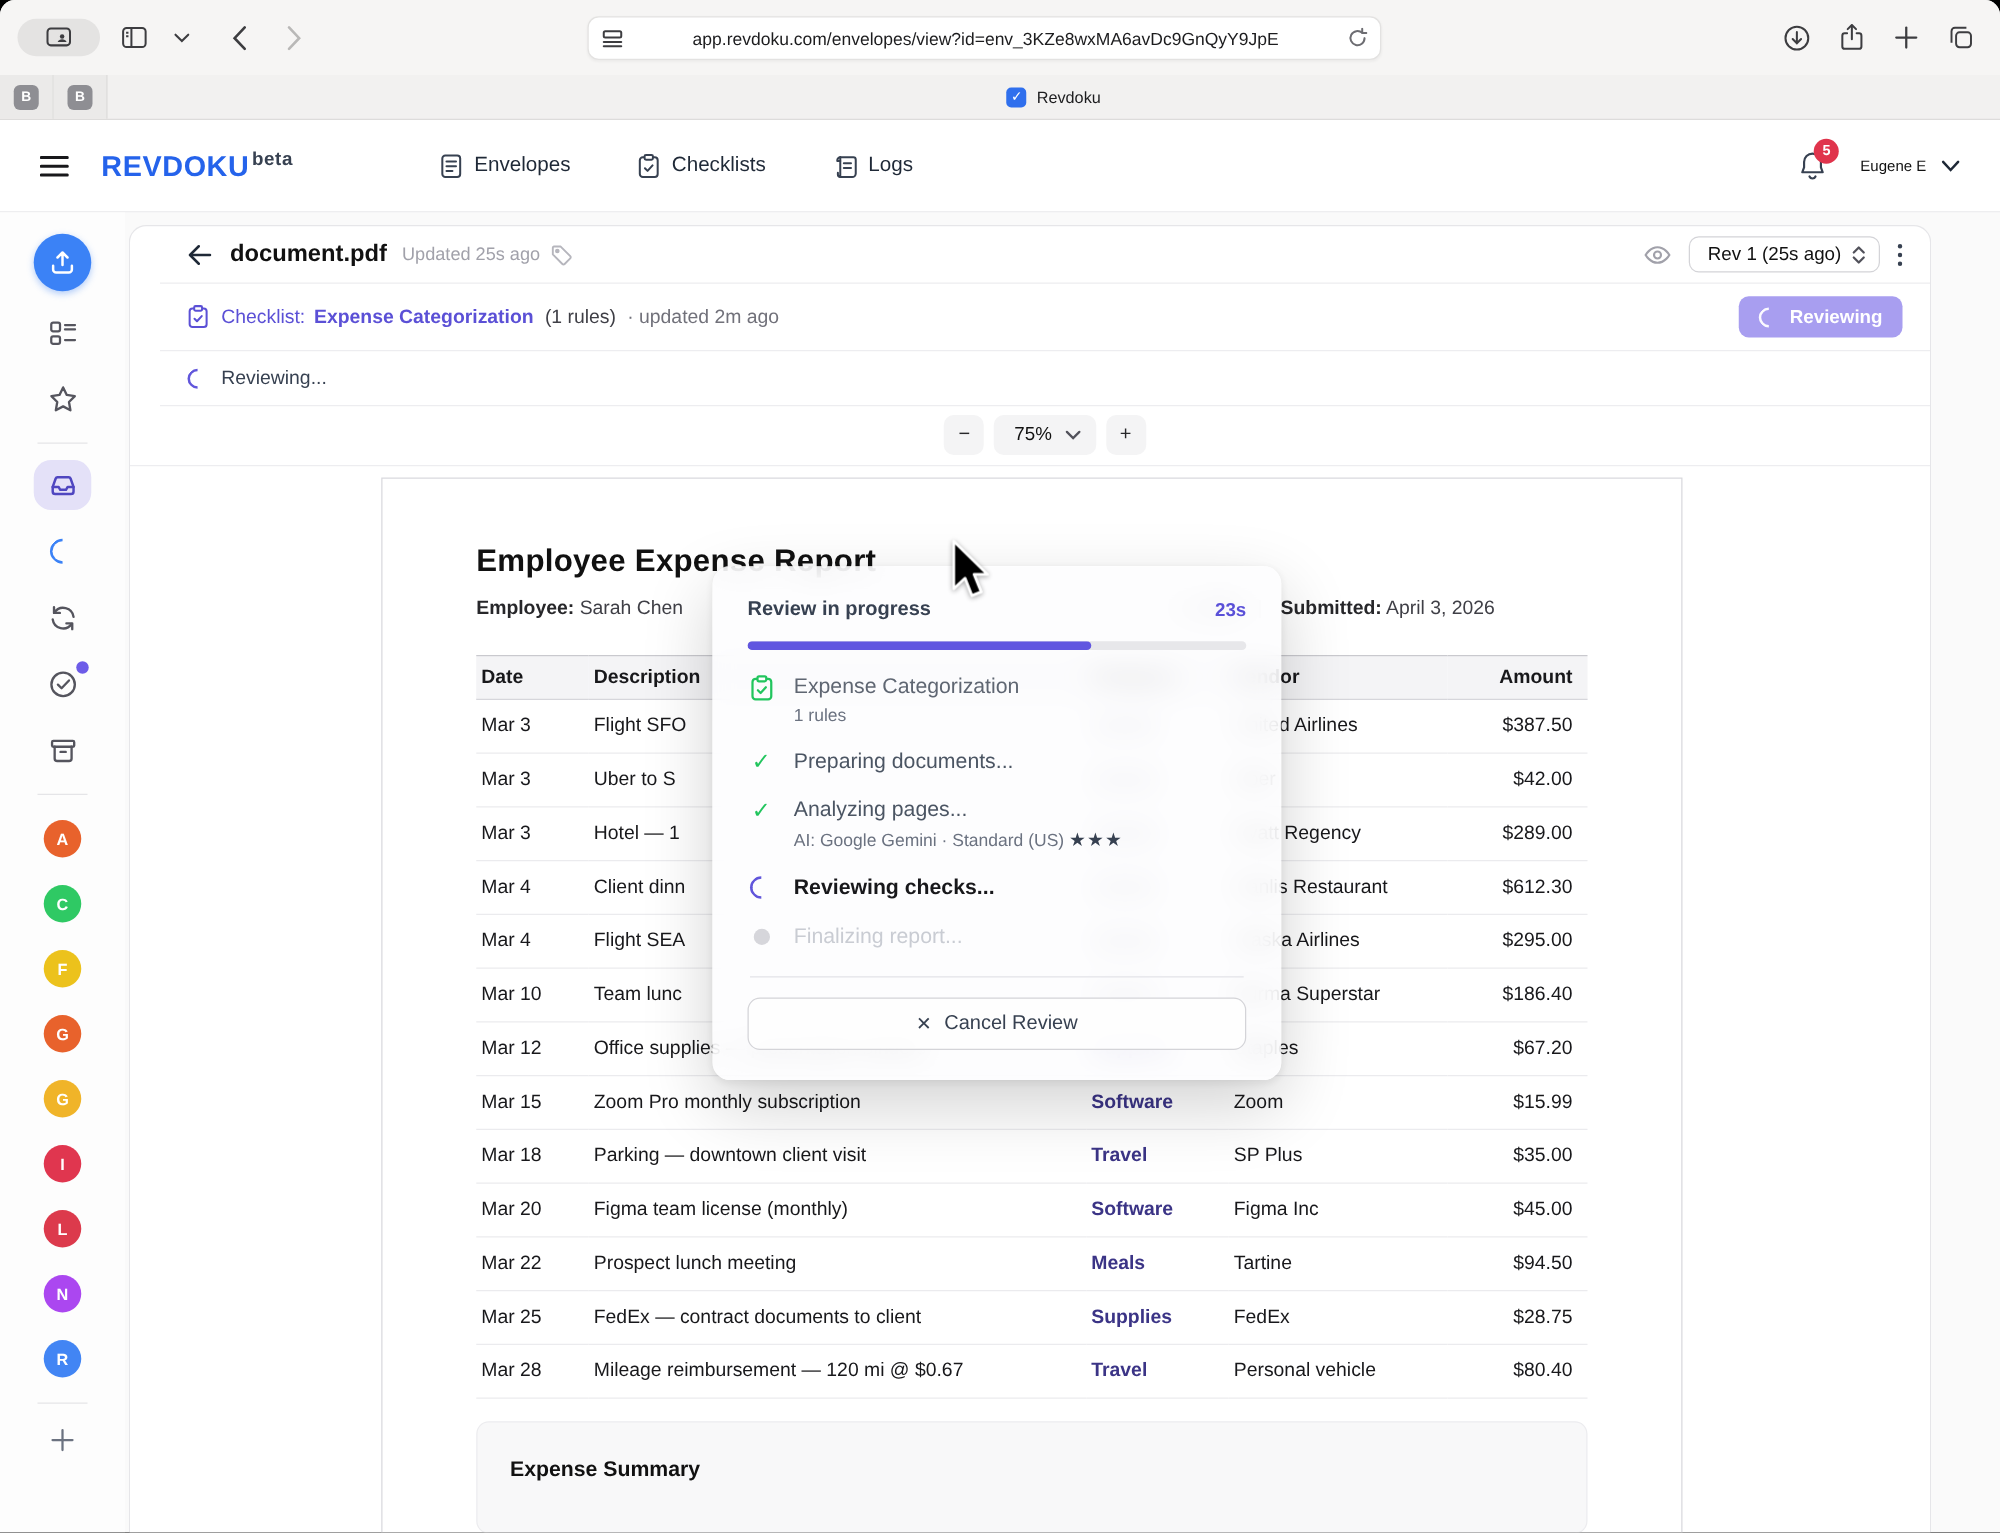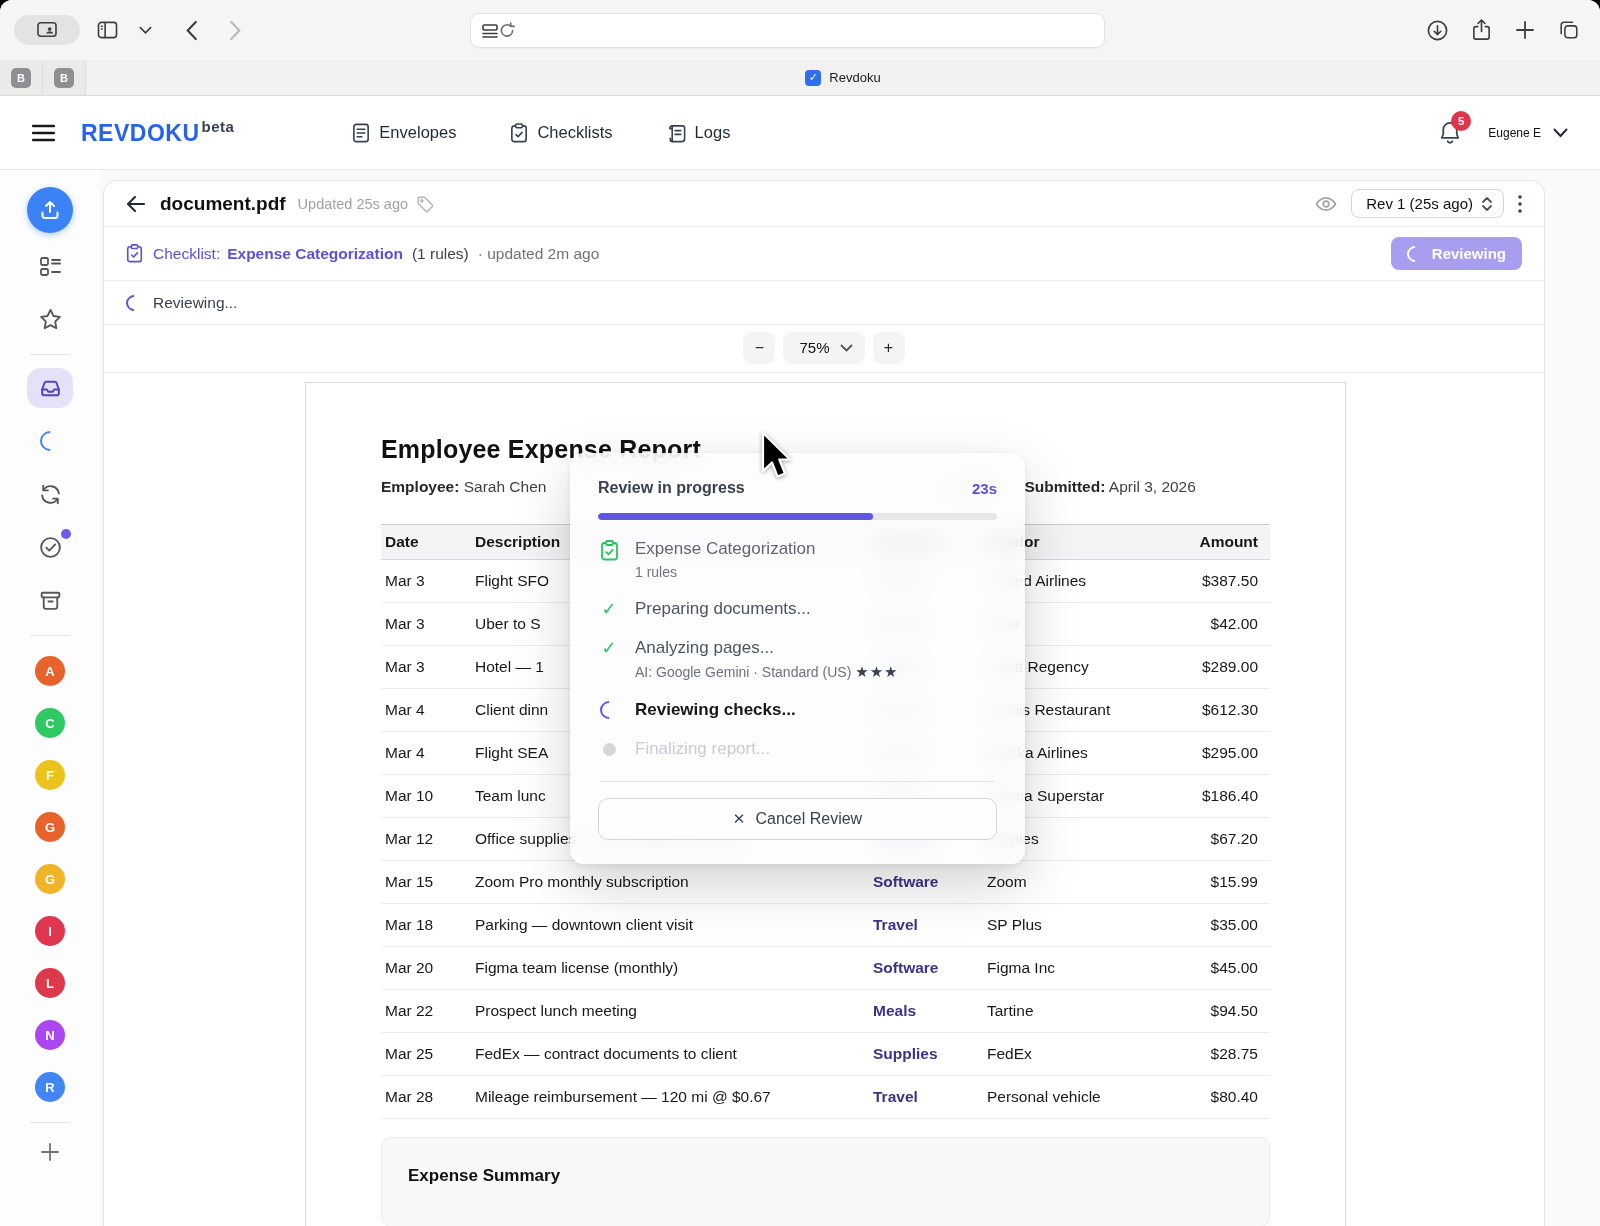--- a/index.html
+++ b/index.html
@@ -42,21 +42,21 @@
   .sidebar { position:absolute; left:0; top:0; width:100px; bottom:0; background:#fdfdfd; display:flex; flex-direction:column; align-items:center; }
   .sb-upload { margin-top:17px; width:46px; height:46px; border-radius:50%; background:#3b82f6; color:#fff; display:flex; align-items:center; justify-content:center; box-shadow:0 2px 6px rgba(59,130,246,0.4); }
   .sb-ic { width:46px; height:40px; display:flex; align-items:center; justify-content:center; color:#55555e; margin-top:13px; position:relative; }
   .sb-ic.active { background:#e4e1f8; border-radius:14px; color:#4f46c0; }
   .sb-div { width:40px; height:1px; background:#e5e5e8; margin-top:15px; }
   .sb-dot { position:absolute; top:2px; right:2px; width:10px; height:10px; border-radius:50%; background:#6d5ce8; }
   .avatars { display:flex; flex-direction:column; align-items:center; gap:22px; margin-top:20px; }
   .avatar { width:30px; height:30px; border-radius:50%; color:#fff; font-size:13px; font-weight:bold; display:flex; align-items:center; justify-content:center; }
   .sb-plus { margin-top:18px; color:#6b7280; }
 
-  .card { position:absolute; left:103px; top:10px; right:55px; bottom:0; background:#fff; border:1px solid #e6e6e9; border-bottom:none; border-radius:14px 14px 0 0; }
+  .card { position:absolute; left:103px; top:10px; right:55px; bottom:0; background:#fff; border:1px solid #e6e6e9; border-bottom:none; border-radius:14px 14px 0 0;padding-left:24px; }
   .doc-header { height:45px; display:flex; align-items:center; padding:0 22px; }
   .back-ic { color:#1f2937; display:flex; margin-right:14px; }
   .doc-title { font-size:19px; font-weight:bold; color:#111; }
   .doc-updated { font-size:14.5px; color:#a1a1aa; margin-left:12px; }
   .tag-ic { color:#b6b6bd; margin-left:8px; display:flex; }
   .doc-right { margin-left:auto; display:flex; align-items:center; gap:14px; }
   .eye-ic { color:#a1a1aa; display:flex; }
   .rev-select { display:flex; align-items:center; gap:8px; border:1px solid #d4d4d8; border-radius:8px; padding:5px 10px 5px 14px; font-size:15px; color:#111; background:#fff; }
   .rev-select svg { color:#52525b; }
   .dots { color:#374151; font-size:18px; letter-spacing:0; display:flex; }
@@ -162,20 +162,21 @@
             <path d="M2 2l8.5 9L2 20"></path>
           </svg>
       </div>
     </div>
     <div class="urlbar">
       <svg width="18" height="16" viewBox="0 0 18 16" fill="none" stroke="#3d3d40" stroke-width="1.6" stroke-linecap="round">
           <rect x="2" y="2" width="14" height="5" rx="1.2"></rect>
           <line x1="2" y1="10.5" x2="16" y2="10.5"></line>
           <line x1="2" y1="14" x2="16" y2="14"></line>
         </svg>
+      <span class="url-text">app.revdoku.com/envelopes/view?id=env_3KZe8wxMA6avDc9GnQyY9JpE</span>
       <svg width="16" height="17" viewBox="0 0 17 18" fill="none" stroke="#6d6d72" stroke-width="1.7" stroke-linecap="round">
           <path d="M14.5 9a6 6 0 1 1-2-4.5"></path>
           <path d="M12.5 1v3.6h3.6" stroke-linejoin="round"></path>
         </svg>
     </div>
     <div class="tl-right">
       <div class="chrome-ic">
         <svg width="23" height="23" viewBox="0 0 24 24" fill="none" stroke="currentColor" stroke-width="1.7" stroke-linecap="round">
             <circle cx="12" cy="12" r="9.5"></circle>
             <path d="M12 7v9M8.5 12.8 12 16.3l3.5-3.5"></path>

